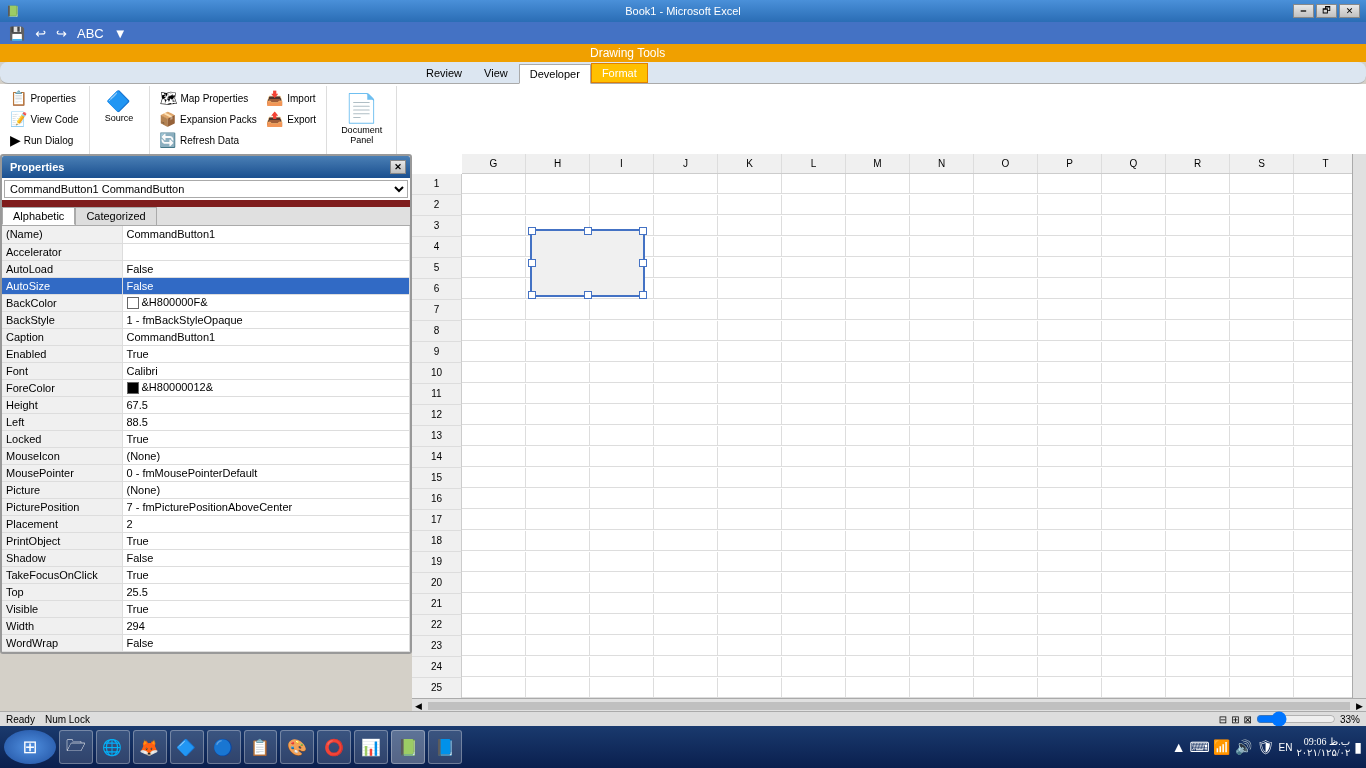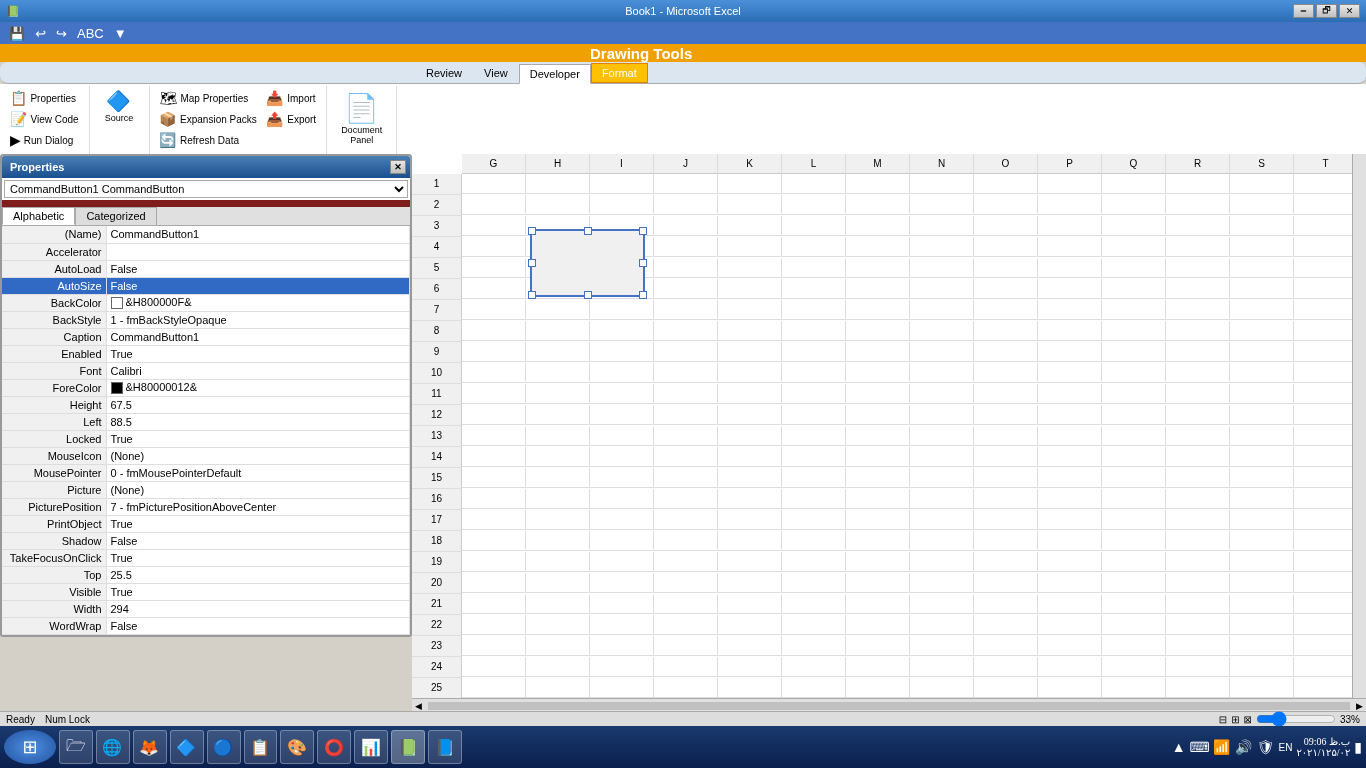--- a/index.html
+++ b/index.html
@@ -28,23 +28,23 @@
 
     
     .drawing-tools-bar {
       height: 18px;
       background: #f0a000;
       display: flex;
       align-items: center;
       padding: 0 590px;
     }
     .drawing-tools-label {
-      font-size: 15px;
+      font-size: 12px;
       color: white;
-      font-weight: bold;
+      font-weight: normal;
     }
 
     
     .ribbon-tabs {
       height: 22px;
       background: #dce6f1;
       display: flex;
       align-items: flex-end;
       padding-left: 415px;
       border-bottom: 1px solid #aaa;
@@ -210,21 +210,21 @@
       width: 100%;
       border-collapse: collapse;
       font-size: 11px;
     }
     .props-table tr { border-bottom: 1px solid #ddd; }
     .props-table td {
       padding: 1px 4px;
       border-right: 1px solid #ddd;
       height: 17px;
     }
-    .props-table td:first-child { width: 104px; color: #000; text-align: right; }
+    .props-table td:first-child { width: 120px; color: #000; }
     .props-table td:last-child { background: white; }
     .props-table tr.selected td { background: #316ac5; color: white; }
     .props-table tr.selected td:last-child { background: #316ac5; }
     .props-body {
       overflow-y: auto;
       flex: 1;
     }
     .col-headers {
       display: flex;
       height: 20px;
@@ -603,20 +603,24 @@
               <td>MousePointer</td>
               <td>0 - fmMousePointerDefault</td>
             </tr>
             <tr>
               <td>Picture</td>
               <td>(None)</td>
             </tr>
             <tr>
               <td>PicturePosition</td>
               <td>7 - fmPicturePositionAboveCenter</td>
+            </tr>
+            <tr>
+              <td>Placement</td>
+              <td>2</td>
             </tr>
             <tr>
               <td>PrintObject</td>
               <td>True</td>
             </tr>
             <tr>
               <td>Shadow</td>
               <td>False</td>
             </tr>
             <tr>

